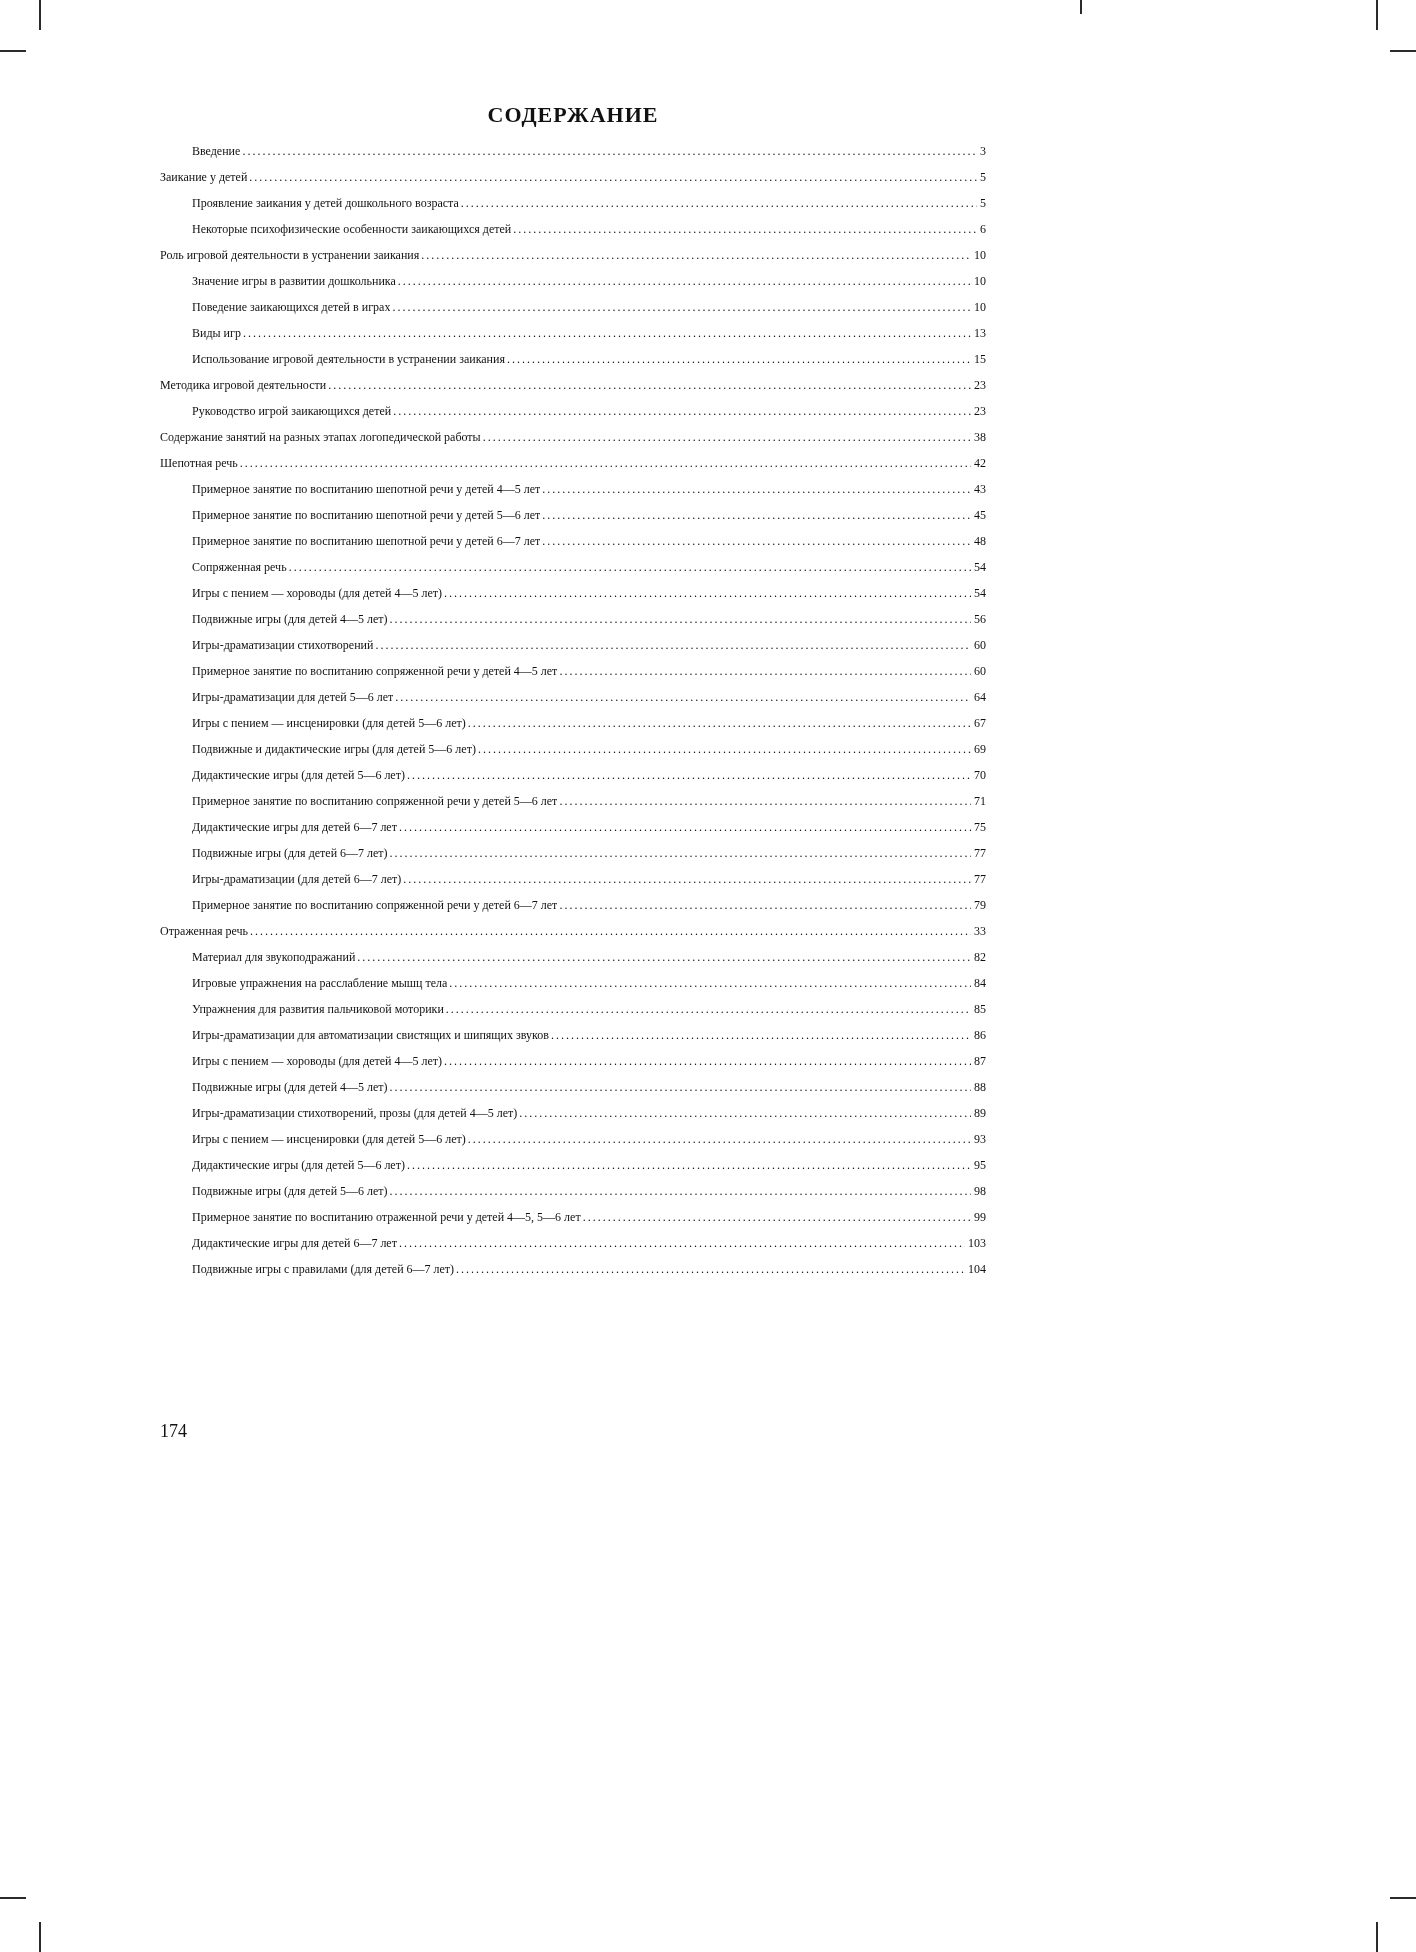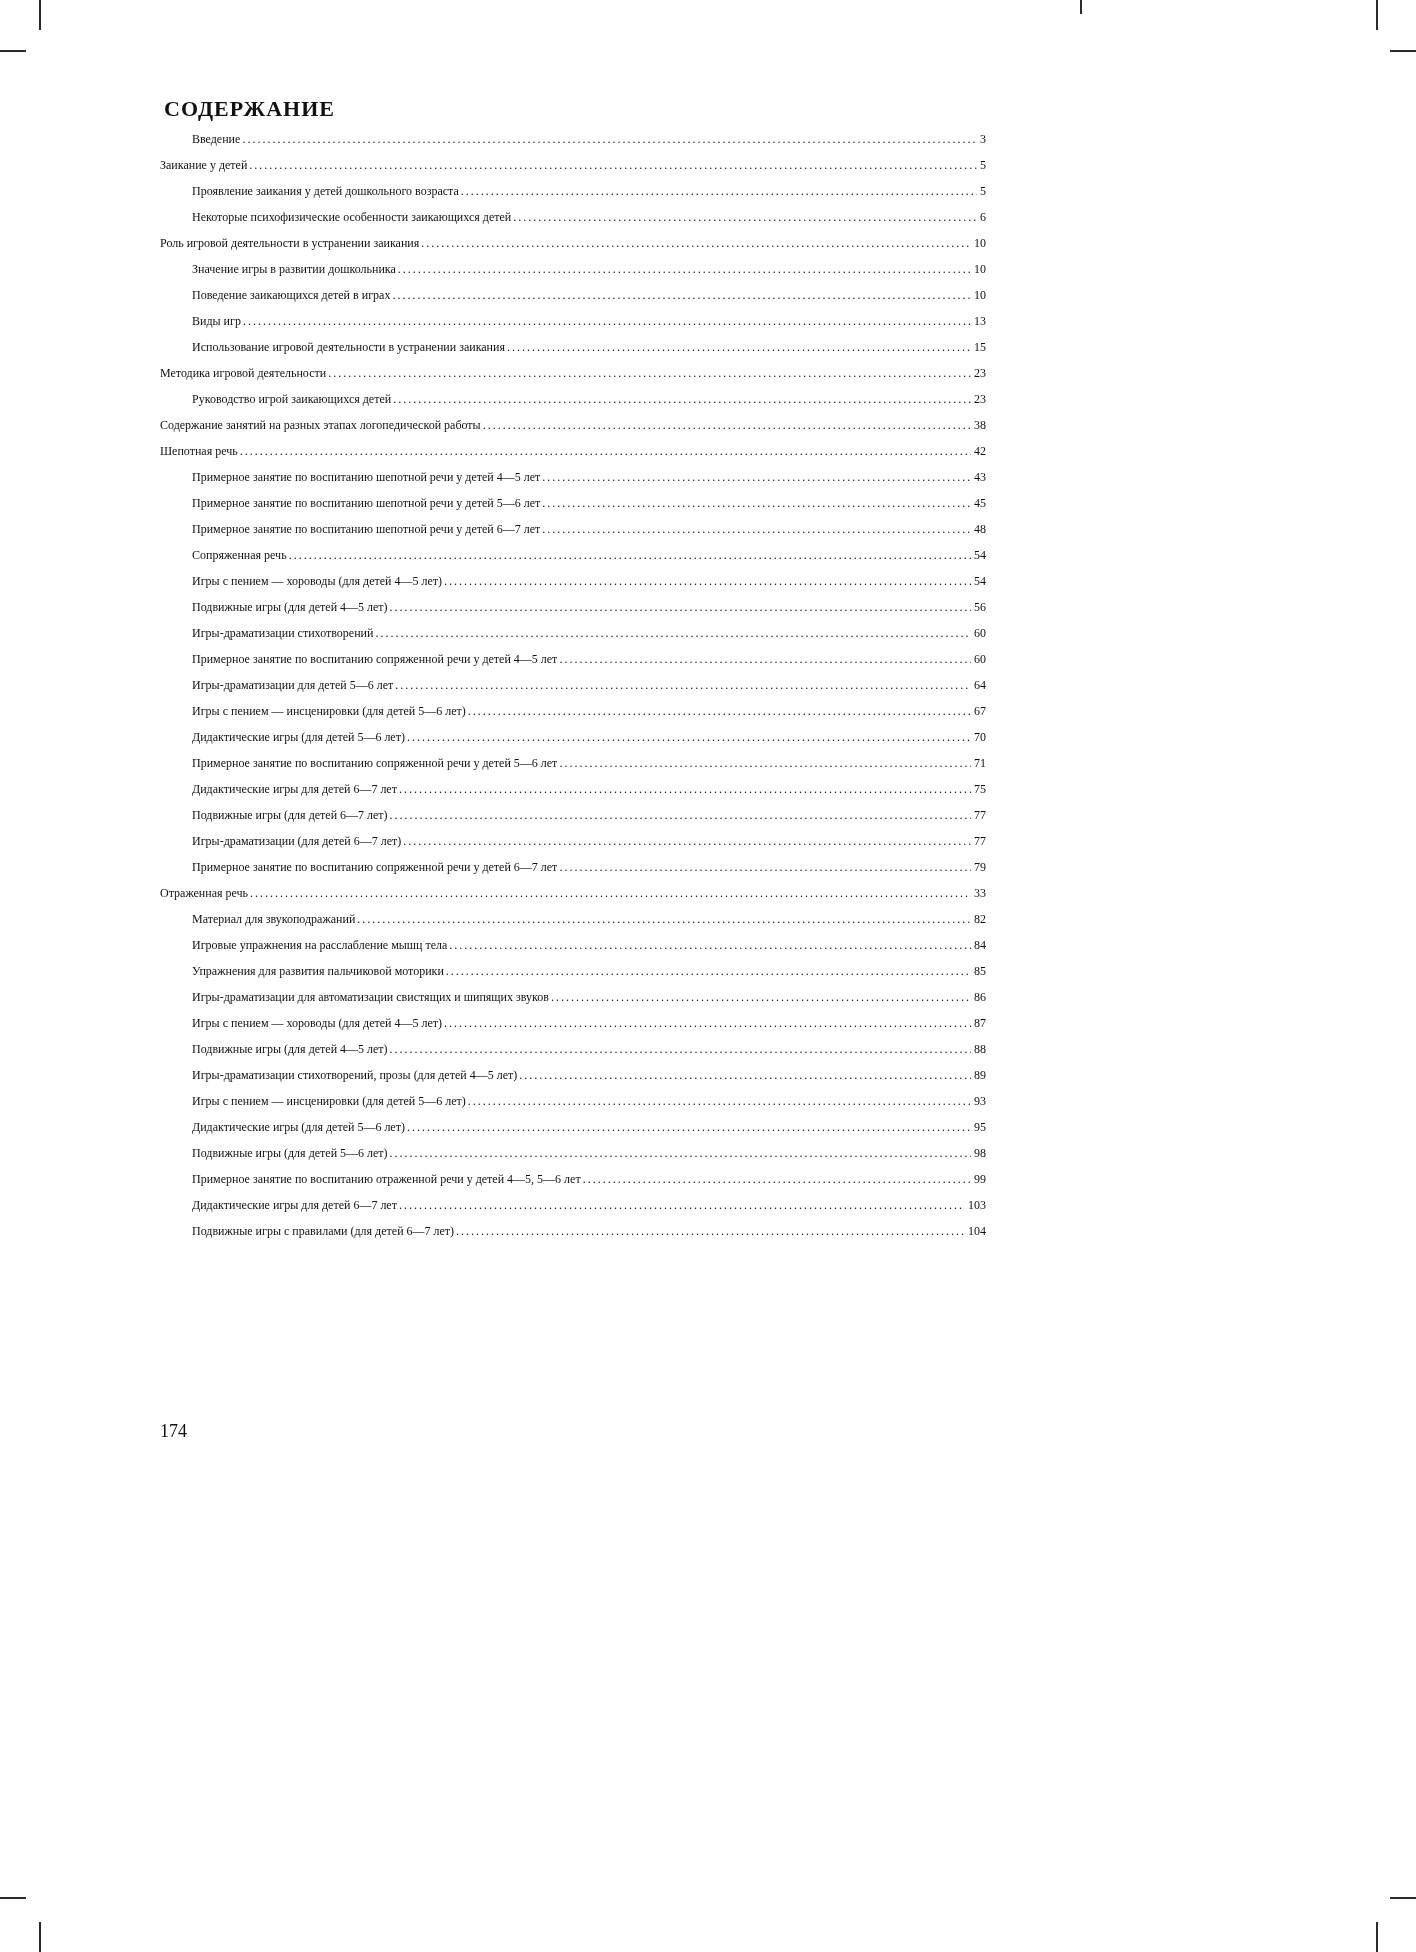--- a/index.html
+++ b/index.html
@@ -35,23 +35,23 @@
   .crop.br-h { left: 1390px; top: 1897px;  width: 26px; height: 2px;  }
   .crop.br-v { left: 1376px; top: 1922px;  width: 2px;  height: 30px; }
 
   .content {
     position: absolute;
     left: 160px;
     top: 0;
     width: 826px;
   }
   .toc-title {
-    margin: 4px;
+    margin: 10px;
     padding-top: 92px;
-    text-align: left;
+    text-align: center;
     font-size: 22px;
     font-weight: bold;
     letter-spacing: 1px;
     line-height: 26px;
   }
   .toc {
     font-size: 12px;
     line-height: 26px;
   }
   .toc-row {
@@ -220,20 +220,25 @@
           <span class="toc-label">Игры-драматизации для детей 5—6 лет</span>
           <span class="toc-dots"></span>
           <span class="toc-page">64</span>
         </div>
         <div class="toc-row indent-1">
           <span class="toc-label">Игры с пением — инсценировки (для детей 5—6 лет)</span>
           <span class="toc-dots"></span>
           <span class="toc-page">67</span>
         </div>
         <div class="toc-row indent-1">
+          <span class="toc-label">Подвижные и дидактические игры (для детей 5—6 лет)</span>
+          <span class="toc-dots"></span>
+          <span class="toc-page">69</span>
+        </div>
+        <div class="toc-row indent-1">
           <span class="toc-label">Дидактические игры (для детей 5—6 лет)</span>
           <span class="toc-dots"></span>
           <span class="toc-page">70</span>
         </div>
         <div class="toc-row indent-1">
           <span class="toc-label">Примерное занятие по воспитанию сопряженной речи у детей 5—6 лет</span>
           <span class="toc-dots"></span>
           <span class="toc-page">71</span>
         </div>
         <div class="toc-row indent-1">

